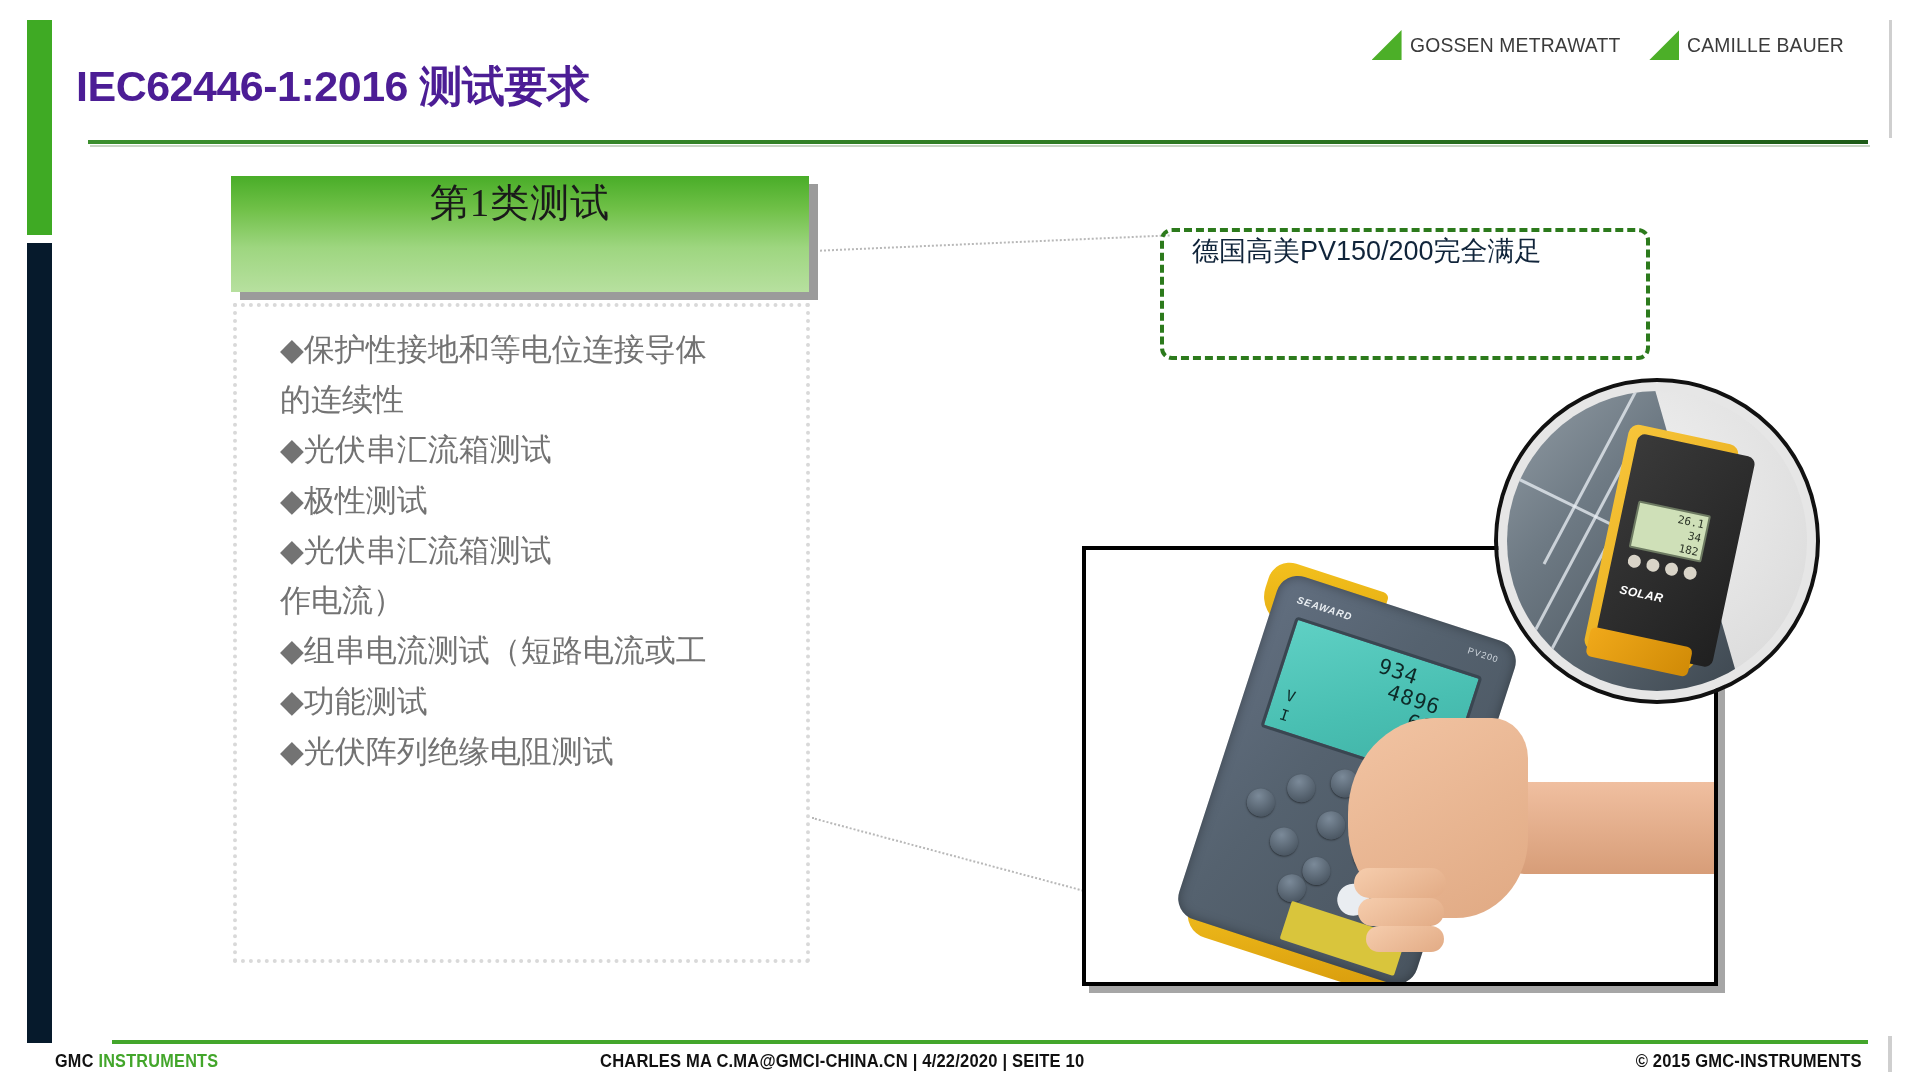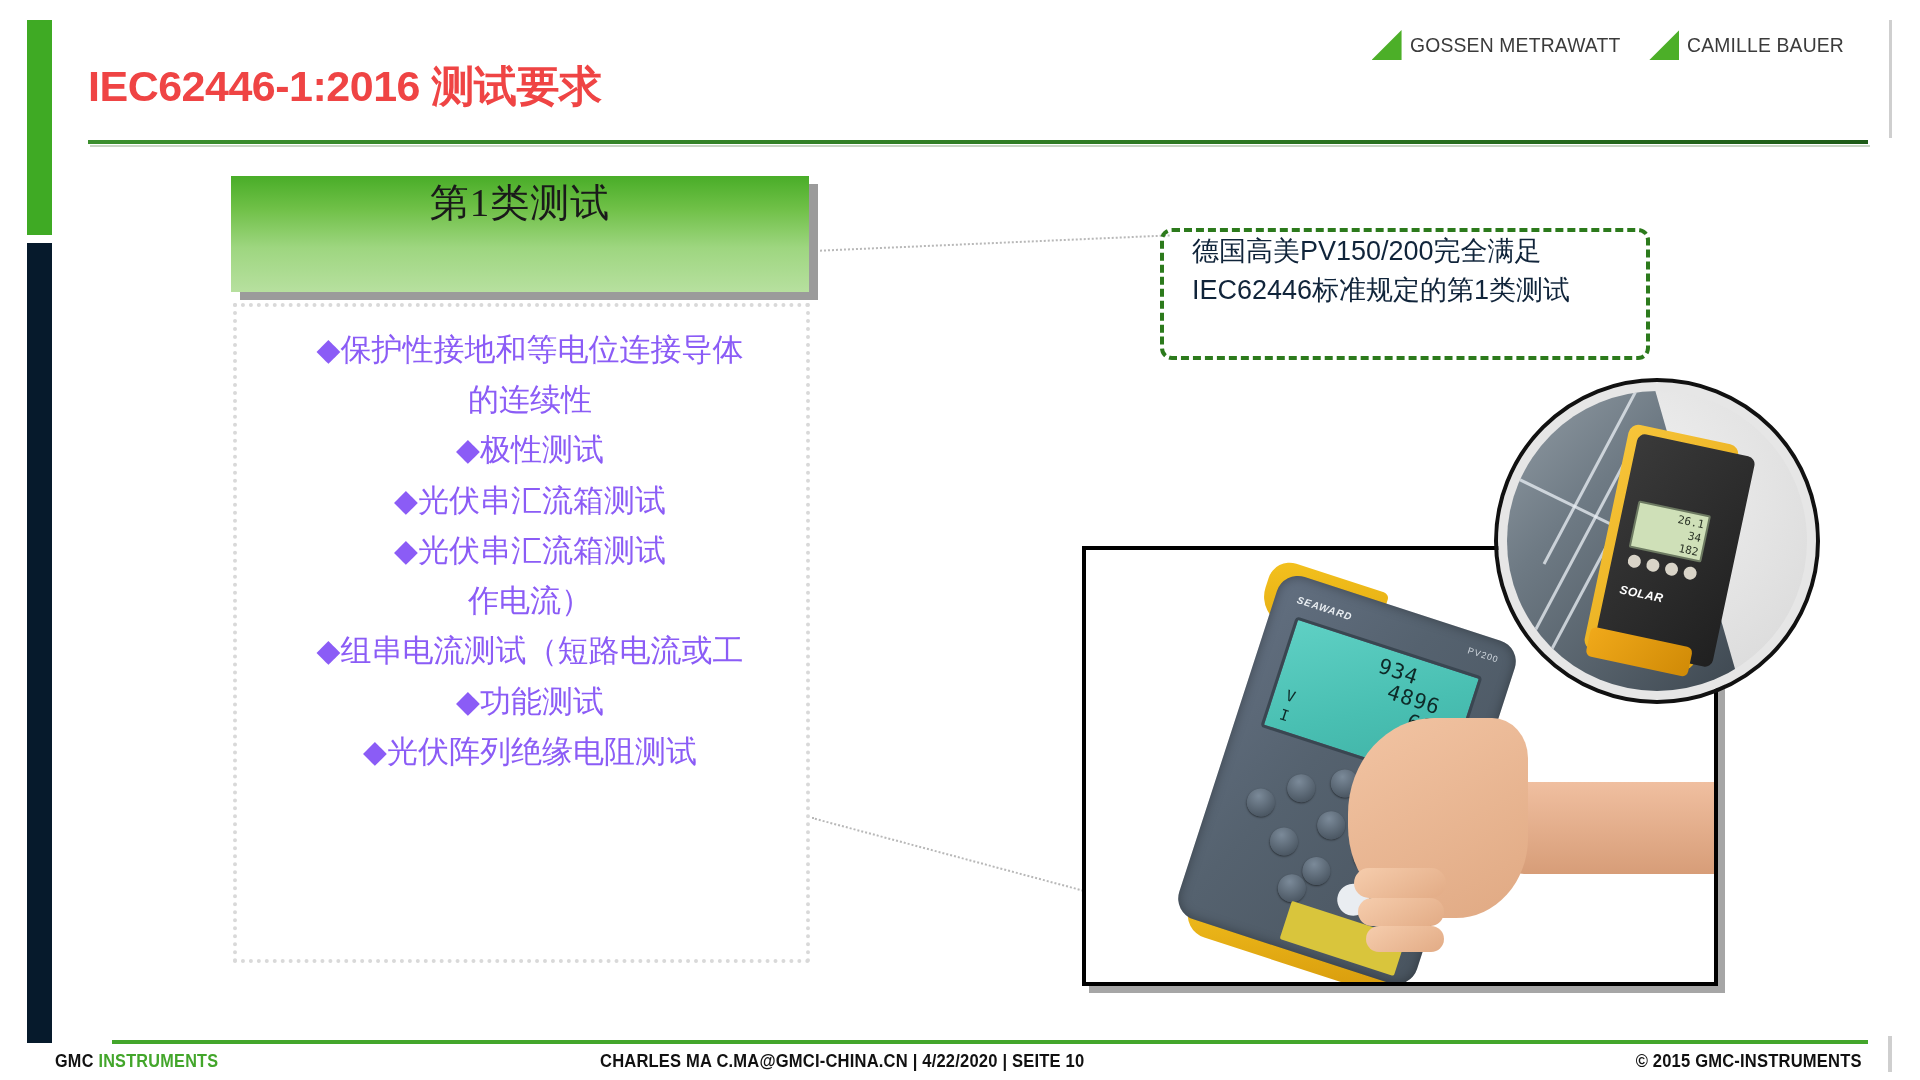--- a/index.html
+++ b/index.html
@@ -22,23 +22,23 @@
     background: #3faa24;
   }
   .edge-dark {
     position: absolute; left: 27px; top: 243px;
     width: 25px; height: 800px;
     background: #061a2c;
   }
 
   
   .slide-title {
-    position: absolute; left: 88px; top: 58px;
+    position: absolute; left: 76px; top: 58px;
     font-size: 43px; font-weight: bold;
-    color: #ef4444;
+    color: #4c1d95;
     letter-spacing: -0.5px;
     white-space: nowrap;
   }
   .title-rule {
     position: absolute; left: 88px; top: 140px;
     width: 1780px; height: 4px;
     background: linear-gradient(to right, #3b8f2e 0%, #2e7a23 60%, #1e5c18 100%);
   }
   .title-rule-shadow {
     position: absolute; left: 90px; top: 145px;
@@ -92,24 +92,23 @@
     font-family: "Liberation Serif", "DejaVu Serif", serif;
     letter-spacing: 1px;
   }
 
   
   .bullets {
     position: absolute; left: 280px; top: 325px;
     width: 500px;
   }
   .bullet-line {
-    font-size: 31px; color: #8b5cf6;
+    font-size: 31px; color: #737373;
     line-height: 1.62;
     white-space: nowrap;
-    text-align: center;
   }
   .bullet-line.cont { padding-left: 0; }
 
   
   .callout {
     position: absolute; left: 1160px; top: 228px;
     width: 490px; height: 132px;
     border: 4px dashed #2c7a1c;
     border-radius: 12px;
     display: flex; flex-direction: column; justify-content: flex-start;
@@ -341,32 +340,31 @@
   <div class="dotted-frame"></div>
 
   <div class="green-bar-shadow"></div>
   <div class="green-bar">
     <span class="green-bar-label">第1类测试</span>
   </div>
 
   <div class="bullets">
     <div class="bullet-line">◆保护性接地和等电位连接导体</div>
     <div class="bullet-line cont">的连续性</div>
+    <div class="bullet-line">◆光伏串汇流箱测试</div>
     <div class="bullet-line">◆极性测试</div>
-    <div class="bullet-line">◆光伏串汇流箱测试</div>
     <div class="bullet-line">◆光伏串汇流箱测试</div>
     <div class="bullet-line cont">作电流）</div>
     <div class="bullet-line">◆组串电流测试（短路电流或工</div>
     <div class="bullet-line">◆功能测试</div>
     <div class="bullet-line">◆光伏阵列绝缘电阻测试</div>
   </div>
 
   <div class="callout">
     <div class="callout-line">德国高美PV150/200完全满足</div>
-    <div class="callout-line">IEC62446标准规定的第1类测试</div>
   </div>
 
   <div class="photo-frame-shadow"></div>
   <div class="photo-frame">
 
     <div class="arm"></div>
     <div class="hand"></div>
     <div class="finger" style="left:268px; top:318px; width:92px; height:30px;"></div>
     <div class="finger" style="left:272px; top:348px; width:86px; height:28px;"></div>
     <div class="finger" style="left:280px; top:376px; width:78px; height:26px;"></div>

